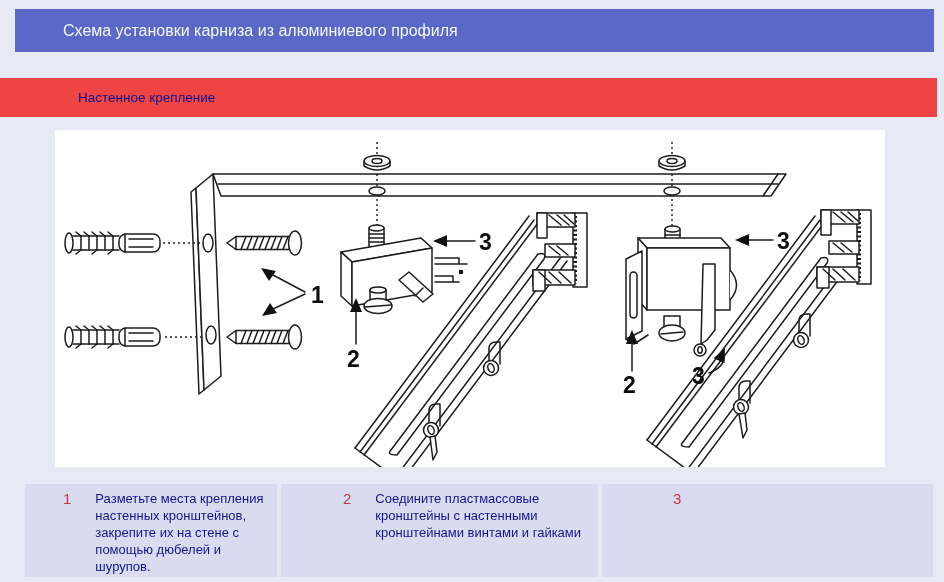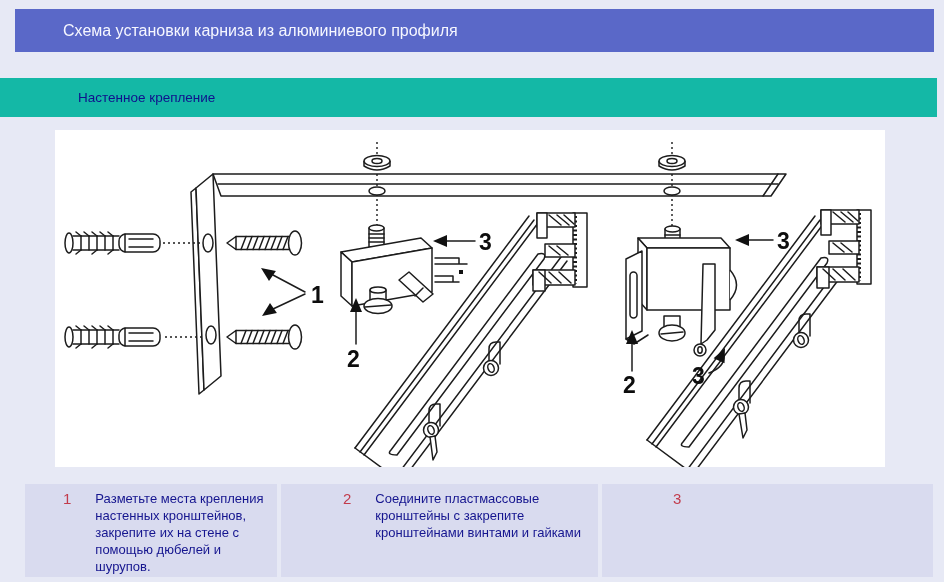--- a/index.html
+++ b/index.html
@@ -8,21 +8,21 @@
     background:#e7e9f5;
     font-family:"Liberation Sans", sans-serif;
   }
   .header-bar{
     position:absolute;left:15px;top:9px;width:919px;height:43px;
     background:#5a68c8;color:#f6f7ff;
     font-size:16px;line-height:43px;padding-left:48px;box-sizing:border-box;
   }
   .sub-bar{
     position:absolute;left:0;top:78px;width:937px;height:39px;
-    background:#14b8a6;color:#10108c;
+    background:#ef4444;color:#10108c;
     font-size:13.5px;line-height:39px;padding-left:78px;box-sizing:border-box;
   }
   .diagram-panel{
     position:absolute;left:55px;top:130px;width:830px;height:337px;
     background:#ffffff;
   }
   .info-strip{position:absolute;left:25px;top:484px;width:908px;height:93px;}
   .info-block{
     position:absolute;top:0;height:93px;background:#d9dbef;
     box-sizing:border-box;display:flex;align-items:flex-start;padding-top:6px;
@@ -240,19 +240,19 @@
     <span class="num">1</span>
     <span class="txt">Разметьте места крепления
 настенных кронштейнов,
 закрепите их на стене с
 помощью дюбелей и
 шурупов.</span>
   </div>
   <div class="info-block b2">
     <span class="num">2</span>
     <span class="txt">Соедините пластмассовые
-кронштейны с закрепите
+кронштейны с настенными
 кронштейнами винтами и гайками</span>
   </div>
   <div class="info-block b3">
     <span class="num">3</span>
   </div>
 </div>
 
 </body></html>

